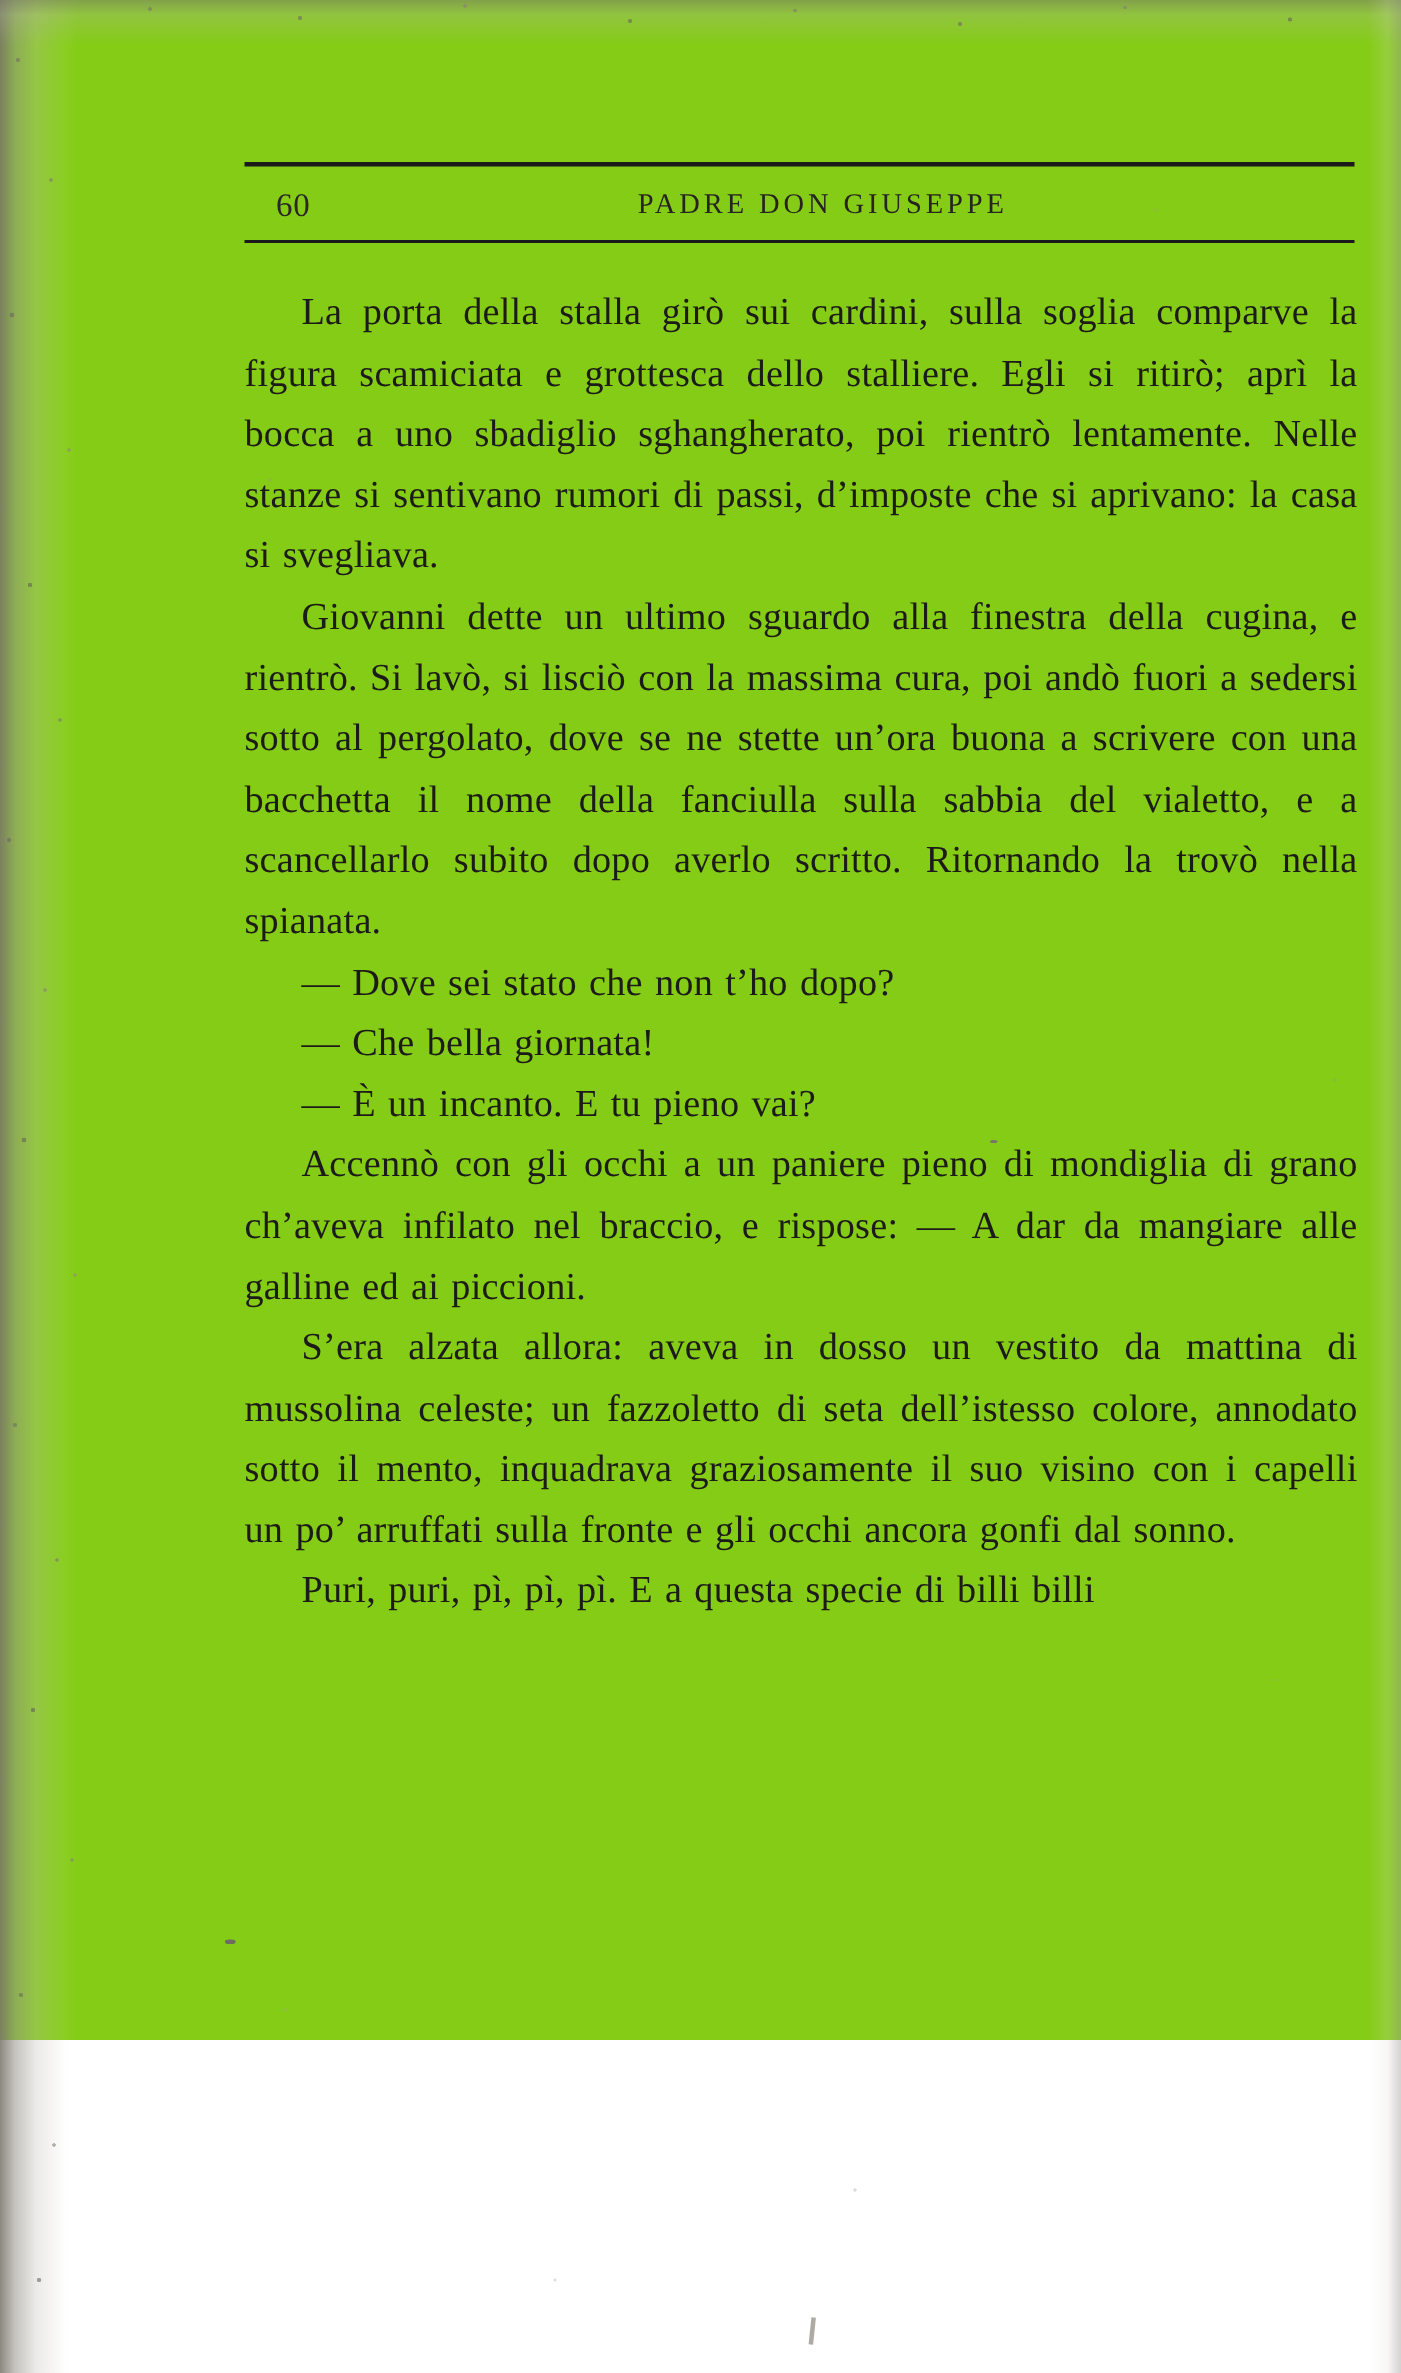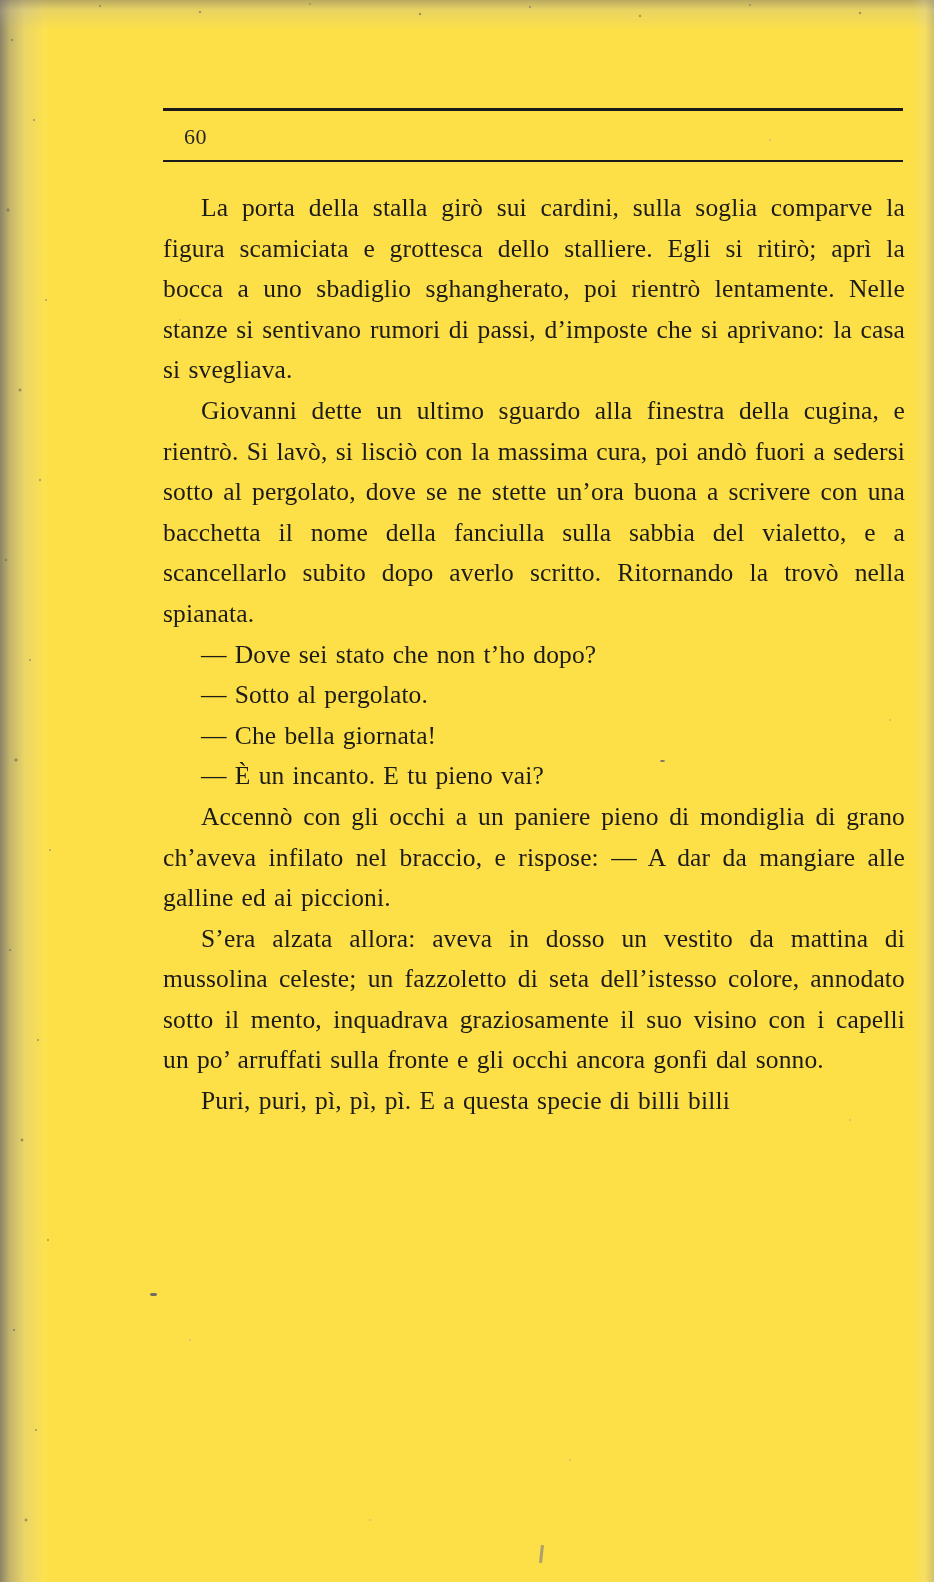--- a/index.html
+++ b/index.html
@@ -10,22 +10,22 @@
   body {
     width: 934px;
     height: 1582px;
     overflow: hidden;
     font-family: "Liberation Serif", serif;
   }
 
   .page {
     position: relative;
     width: 934px;
-    height: 1582px;
-    background: #fde047;
+    height: 1360px;
+    background: #84cc16;
   }
 
   
   .edge-left {
     position: absolute;
     left: 0; top: 0;
     width: 52px; height: 1582px;
     background:
       linear-gradient(to right,
         rgba(120,115,108,0.85) 0px,
@@ -220,27 +220,27 @@
   <div class="edge-top"></div>
   <div class="edge-top-speck"></div>
   <div class="edge-right"></div>
   <div class="speck-field"></div>
 
   <div class="rule rule-top"></div>
   <div class="rule rule-bottom"></div>
 
   <div class="header-row">
     <div class="folio">60</div>
+    <div class="running-head">PADRE DON GIUSEPPE</div>
   </div>
 
   <div class="body">
     <p class="ind">La porta della stalla girò sui cardini, sulla soglia comparve la figura scamiciata e grottesca dello stalliere. Egli si ritirò; aprì la bocca a uno sbadiglio sghangherato, poi rientrò lentamente. Nelle stanze si sentivano rumori di passi, d’imposte che si aprivano: la casa si svegliava.</p>
     <p class="ind">Giovanni dette un ultimo sguardo alla finestra della cugina, e rientrò. Si lavò, si lisciò con la massima cura, poi andò fuori a sedersi sotto al pergolato, dove se ne stette un’ora buona a scrivere con una bacchetta il nome della fanciulla sulla sabbia del vialetto, e a scancellarlo subito dopo averlo scritto. Ritornando la trovò nella spianata.</p>
     <p class="dash">— Dove sei stato che non t’ho dopo?</p>
-    <p class="dash">— Sotto al pergolato.</p>
     <p class="dash">— Che bella giornata!</p>
     <p class="dash">— È un incanto. E tu pieno vai?</p>
     <p class="ind">Accennò con gli occhi a un paniere pieno di mondiglia di grano ch’aveva infilato nel braccio, e rispose: — A dar da mangiare alle galline ed ai piccioni.</p>
     <p class="ind">S’era alzata allora: aveva in dosso un vestito da mattina di mussolina celeste; un fazzoletto di seta dell’istesso colore, annodato sotto il mento, inquadrava graziosamente il suo visino con i capelli un po’ arruffati sulla fronte e gli occhi ancora gonfi dal sonno.</p>
     <p class="ind lastline"><span class="ital">Puri, puri, pì, pì, pì.</span><span> E a questa specie di billi billi</span></p>
   </div>
 
   <div class="stray-mark-1"></div>
   <div class="stray-mark-2"></div>
   <div class="stray-mark-3"></div>

